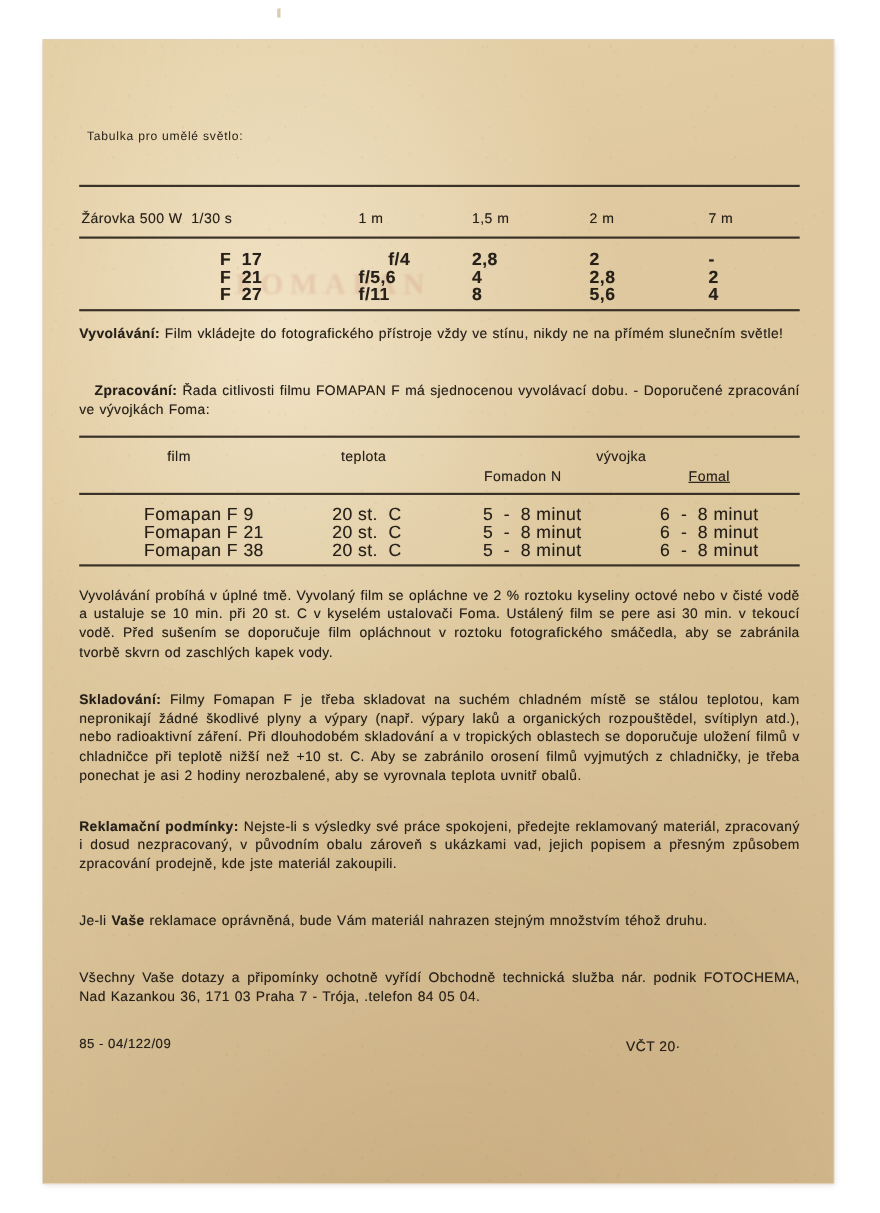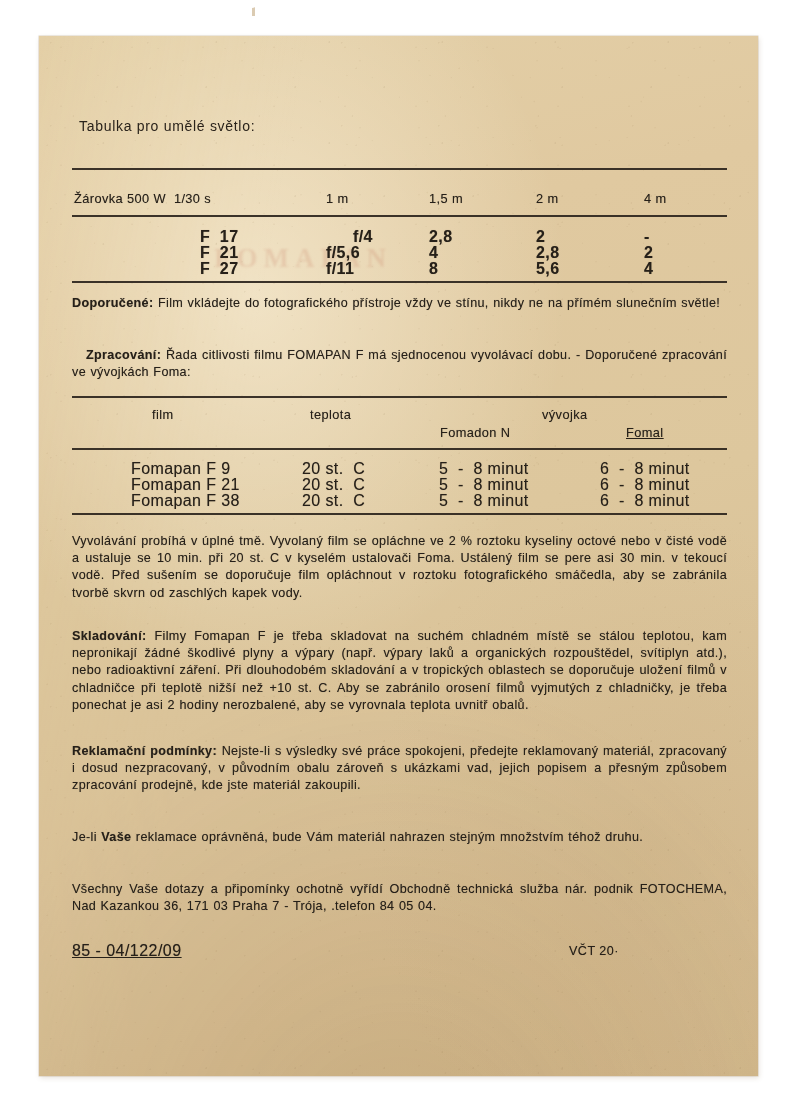--- a/index.html
+++ b/index.html
@@ -134,21 +134,21 @@
   .hdr {
     position: absolute;
     font-size: 12.8px;
     color: #262019;
     white-space: pre;
     letter-spacing: .4px;
     text-shadow: 0 0 .7px rgba(38,32,25,.4);
   }
   .ttl {
     position: absolute;
-    font-size: 14px;
+    font-size: 11px;
     color: #2a231b;
     white-space: pre;
     letter-spacing: .7px;
   }
 
   
   #wash {
     position: absolute;
     inset: 0;
     pointer-events: none;
@@ -169,21 +169,21 @@
   <div class="ttl" style="left:40px; top:82px;">Tabulka pro umělé světlo:</div>
 
   <div class="rule" style="left:33px; top:132px; width:655px;"></div>
 
 
   <div class="hdr" style="left:35px; top:155px;">Žárovka 500 W  1/30 s</div>
 
   <div class="hdr" style="left:287px; top:155px;">1 m</div>
   <div class="hdr" style="left:390px; top:155px;">1,5 m</div>
   <div class="hdr" style="left:497px; top:155px;">2 m</div>
-  <div class="hdr" style="left:605px; top:155px;">4 m</div>
+  <div class="hdr" style="left:605px; top:155px;">7 m</div>
 
   <div class="rule" style="left:33px; top:179px; width:655px;"></div>
 
   <div class="cell b" style="left:161px; top:192px;">F  17</div>
   <div class="cell b" style="left:287px; top:192px;margin-left:27px;">f/4</div>
   <div class="cell b" style="left:390px; top:192px;">2,8</div>
   <div class="cell b" style="left:497px; top:192px;">2</div>
   <div class="cell b" style="left:605px; top:192px;">-</div>
 
   <div class="cell b" style="left:161px; top:208px;">F  21</div>
@@ -194,21 +194,21 @@
 
   <div class="cell b" style="left:161px; top:224px;">F  27</div>
   <div class="cell b" style="left:287px; top:224px;">f/11</div>
   <div class="cell b" style="left:390px; top:224px;">8</div>
   <div class="cell b" style="left:497px; top:224px;">5,6</div>
   <div class="cell b" style="left:605px; top:224px;">4</div>
 
   <div class="rule" style="left:33px; top:245px; width:655px;"></div>
 
   <div class="para" style="left:33px; top:259px; width:655px;">
-    <b>Doporučené:</b><span> Film vkládejte do fotografického přístroje vždy ve stínu, nikdy ne na přímém slunečním světle!</span>
+    <b>Vyvolávání:</b><span> Film vkládejte do fotografického přístroje vždy ve stínu, nikdy ne na přímém slunečním světle!</span>
   </div>
 
   <div class="para" style="left:33px; top:311px; width:655px; text-indent:14px;">
     <b>Zpracování:</b><span> Řada citlivosti filmu FOMAPAN F má sjednocenou vyvolávací dobu. - Doporučené zpracování ve vývojkách Foma:</span>
   </div>
 
   <div class="rule" style="left:33px; top:360px; width:655px;"></div>
 
   <div class="hdr" style="left:113px; top:371px;">film</div>
   <div class="hdr" style="left:271px; top:371px;">teplota</div>
@@ -244,20 +244,20 @@
 
   <div class="para" style="left:33px; top:707px; width:655px;">
     <b>Reklamační podmínky:</b><span> Nejste-li s výsledky své práce spokojeni, předejte reklamovaný materiál, zpracovaný i dosud nezpracovaný, v původním obalu zároveň s ukázkami vad, jejich popisem a přesným způsobem zpracování prodejně, kde jste materiál zakoupili.</span>
   </div>
 
   <div class="para" style="left:33px; top:793px; width:655px;"><span>Je-li </span><b>Vaše</b><span> reklamace oprávněná, bude Vám materiál nahrazen stejným množstvím téhož druhu.</span>
   </div>
 
   <div class="para" style="left:33px; top:845px; width:655px;">Všechny Vaše dotazy a připomínky ochotně vyřídí Obchodně technická služba nár. podnik FOTOCHEMA, Nad Kazankou 36, 171 03 Praha 7 - Trója, .telefon 84 05 04.</div>
 
-  <div class="ink" style="left:33px; top:906px; font-size:16px;text-decoration:underline;">85 - 04/122/09</div>
+  <div class="ink" style="left:33px; top:906px; font-size:12px;">85 - 04/122/09</div>
   <div class="ink" style="left:530px; top:908px; font-size:12.6px;">VČT 20·</div>
 
   <div id="wash"></div>
 </div>
 
 <div id="tear2"></div>
 <div id="tear"></div>
 
 </body></html>

